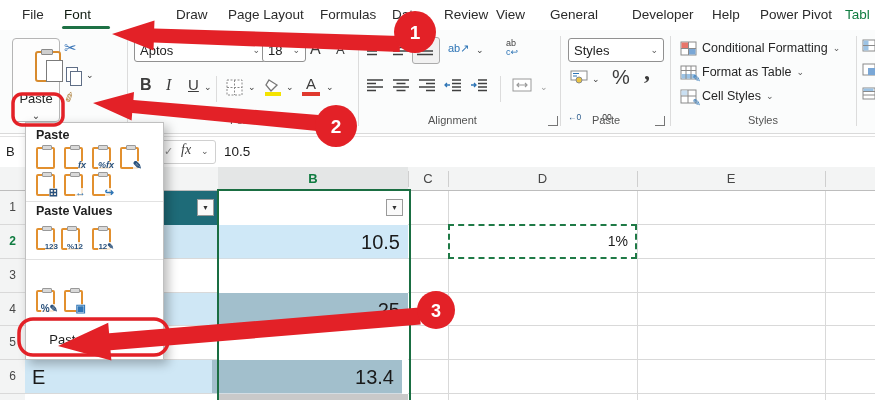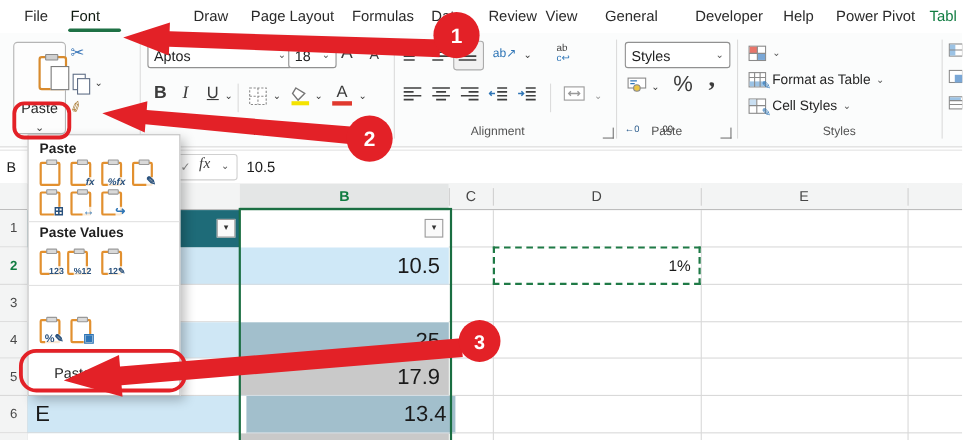--- a/index.html
+++ b/index.html
@@ -209,20 +209,21 @@
     <div class="launcher" style="left:655px;top:86px"></div>
     <div class="gsep" style="left:670px"></div>
 
     <div class="st-row" style="top:8px">
       <svg width="17" height="15">
         <rect x="1" y="1" width="15" height="13" fill="#fff" stroke="#8a8a8a"></rect>
         <rect x="1.5" y="1.5" width="7" height="6" fill="#e8756a"></rect>
         <rect x="8.5" y="7.5" width="7" height="6" fill="#7aa7d6"></rect>
         <path d="M1 7.5h15M8.5 1v13" stroke="#8a8a8a" fill="none"></path>
       </svg>
+      <span>Conditional Formatting</span>
       <span class="chev">⌄</span>
     </div>
     <div class="st-row" style="top:32px">
       <span style="position:relative;display:inline-block;width:17px;height:15px">
         <svg width="17" height="15">
             <rect x="1" y="1" width="15" height="13" fill="#fff" stroke="#8a8a8a"></rect>
             <rect x="1.5" y="9" width="14" height="4.5" fill="#9cc3e5"></rect>
             <path d="M1 5.5h15M6 1v13M11 1v13" stroke="#8a8a8a" fill="none"></path>
           </svg>
         <span class="pencil-ov">✎</span>
@@ -313,22 +314,21 @@
 
     <div class="cell acell" style="left:25px;top:58px;width:193px;height:34px;background:#cfe7f5"></div>
     <div class="cell acell" style="left:25px;top:92px;width:193px;height:34px;background:#fff"></div>
     <div class="cell acell" style="left:25px;top:126px;width:193px;height:33px;background:#cfe7f5"></div>
     <div class="cell acell" style="left:25px;top:159px;width:193px;height:34px;background:#fff"></div>
     <div class="cell acell" style="left:25px;top:193px;width:193px;height:34px;background:#cfe7f5">E</div>
     <div class="cell acell" style="left:25px;top:227px;width:193px;height:34px;background:#fff">F</div>
 
     <div class="cell bcell" style="left:218px;top:58px;width:190px;height:34px;background:#cfe8f7">10.5</div>
     <div class="cell bcell" style="left:218px;top:126px;width:190px;height:33px;background:#a2bfcc">25</div>
-    <div class="cell bcell" style="left:218px;top:159px;width:190px;height:34px;background:#c9c9c9">17.9</div>
-    <div class="cell bcell" style="left:224px;top:193px;width:190px;height:34px;background:#a2bfcc">13.4</div>
+    <div class="cell bcell" style="left:212px;top:193px;width:190px;height:34px;background:#a2bfcc">13.4</div>
     <div class="cell bcell" style="left:218px;top:227px;width:190px;height:34px;background:#c9c9c9">25.1</div>
 
     <div id="sel-outline"></div>
 
     <div id="d2">1%</div>
   </div>
 
   <div id="pastemenu">
     <div class="mhdr" style="top:5px">Paste</div>
     <div class="mico" style="left:8px;top:21px">

